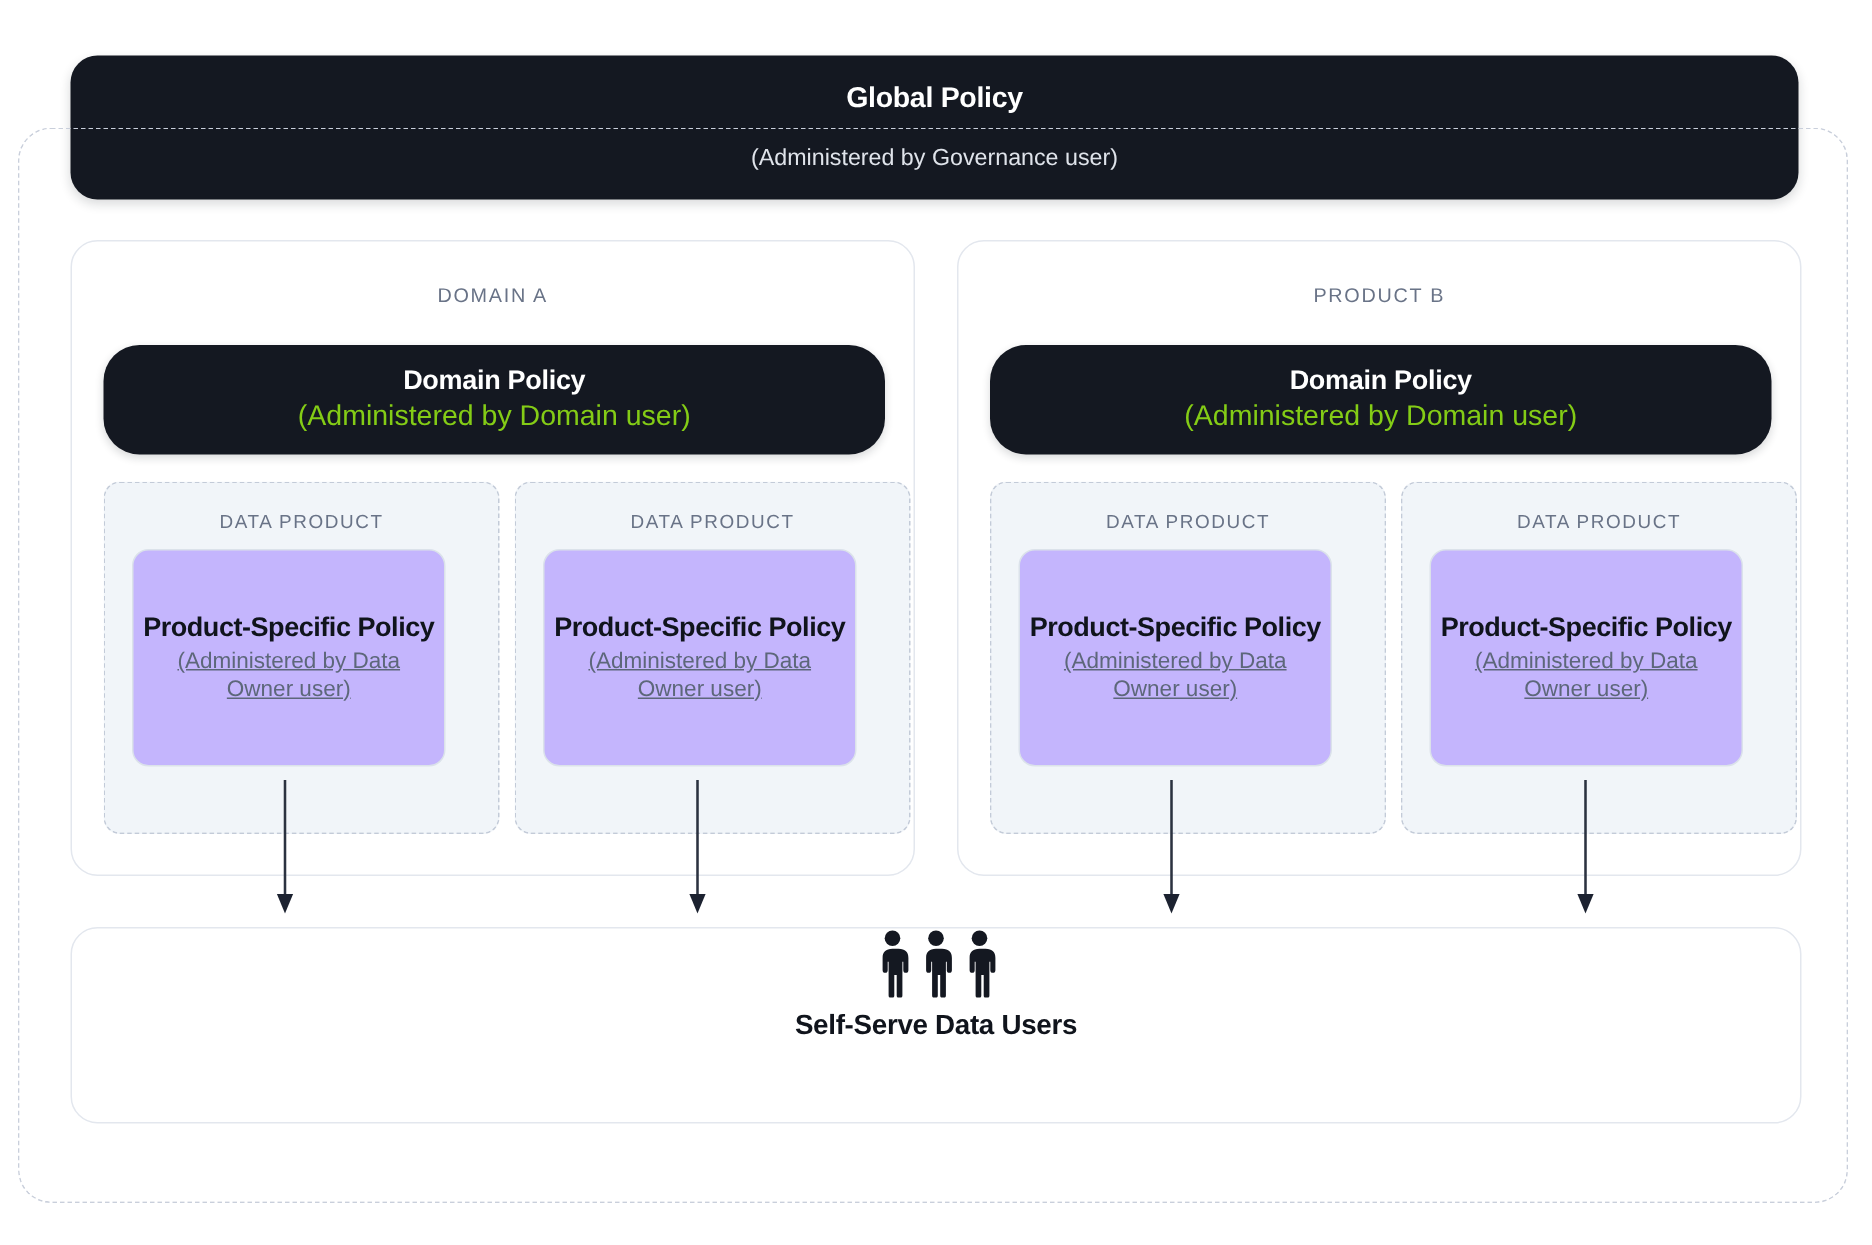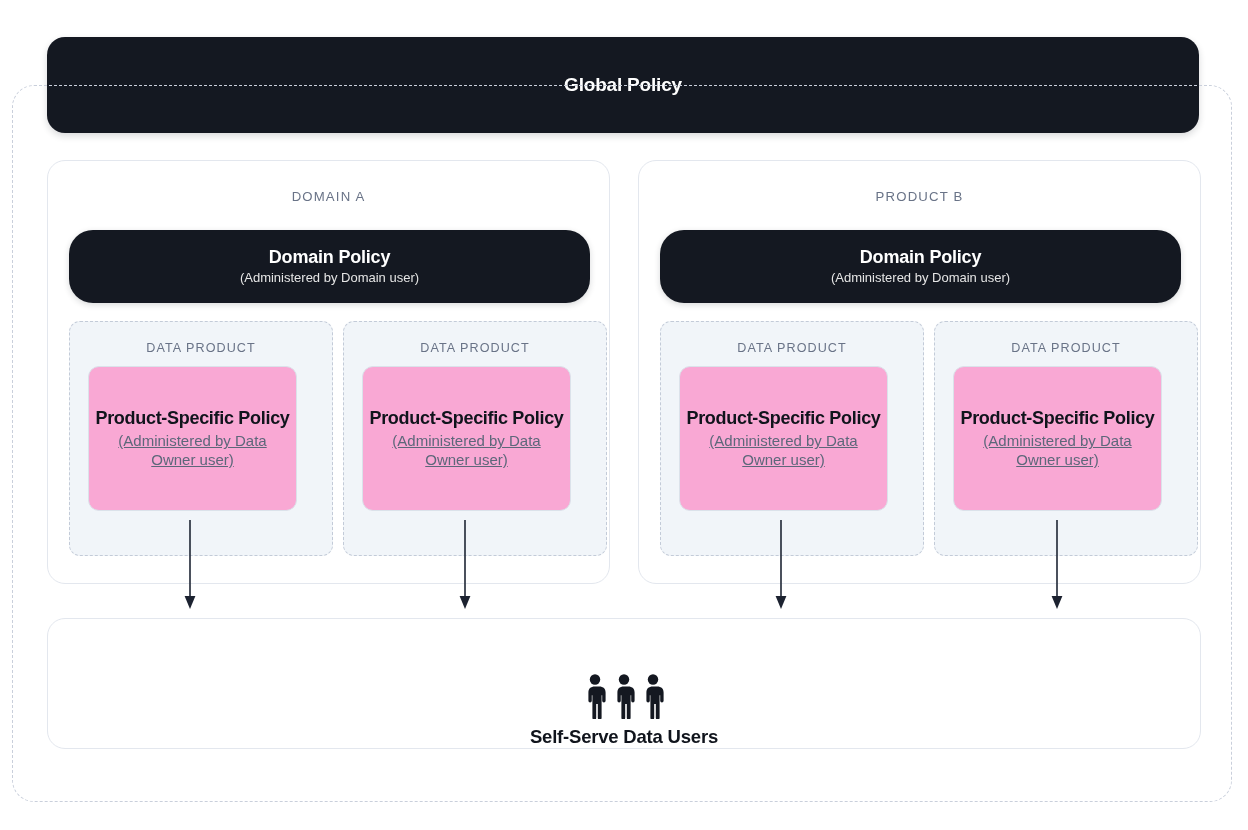--- a/index.html
+++ b/index.html
@@ -106,22 +106,22 @@
     gap: 1px;
   }
   .domain-policy .dp-title {
     color: #ffffff;
     font-size: 18px;
     font-weight: bold;
     letter-spacing: -0.2px;
     line-height: 1.2;
   }
   .domain-policy .dp-sub {
-    color: #e5e5e5;
-    font-size: 13px;
+    color: #84cc16;
+    font-size: 19px;
     line-height: 1.25;
   }
 
   
   .data-product {
     position: absolute;
     top: 160px;
     width: 264px;
     height: 235px;
     box-sizing: border-box;
@@ -143,21 +143,21 @@
     letter-spacing: 1.05px;
   }
 
   .product-policy {
     position: absolute;
     left: 18px;
     top: 44px;
     width: 209px;
     height: 145px;
     box-sizing: border-box;
-    background: #f9a8d4;
+    background: #c4b5fd;
     border: 1.3px solid #dbe2ea;
     border-radius: 11px;
     display: flex;
     flex-direction: column;
     align-items: center;
     justify-content: center;
     padding: 0 6px;
   }
   .product-policy .pp-title {
     color: #10141c;
@@ -191,21 +191,21 @@
     top: 618px;
     width: 1154px;
     height: 131px;
     box-sizing: border-box;
     background: #ffffff;
     border: 1.3px solid #e3e7ee;
     border-radius: 18px;
     display: flex;
     flex-direction: column;
     align-items: center;
-    justify-content: flex-end;
+    justify-content: flex-start;
   }
   .people-row {
     display: flex;
     gap: 7px;
     align-items: flex-end;
     margin-bottom: 7px;
   }
   .self-serve-label {
     color: #10141c;
     font-size: 18.5px;
@@ -213,20 +213,21 @@
     letter-spacing: -0.2px;
   }
 </style>
 </head>
 <body>
 
 <div id="stage">
 
   <div class="global-policy">
     <div class="gp-title">Global Policy</div>
+    <div class="gp-sub">(Administered by Governance user)</div>
   </div>
 
   <div class="outer-dashed"></div>
 
   <div class="domain-card a">
     <div class="domain-label">DOMAIN A</div>
 
     <div class="domain-policy">
       <div class="dp-title">Domain Policy</div>
       <div class="dp-sub">(Administered by Domain user)</div>

